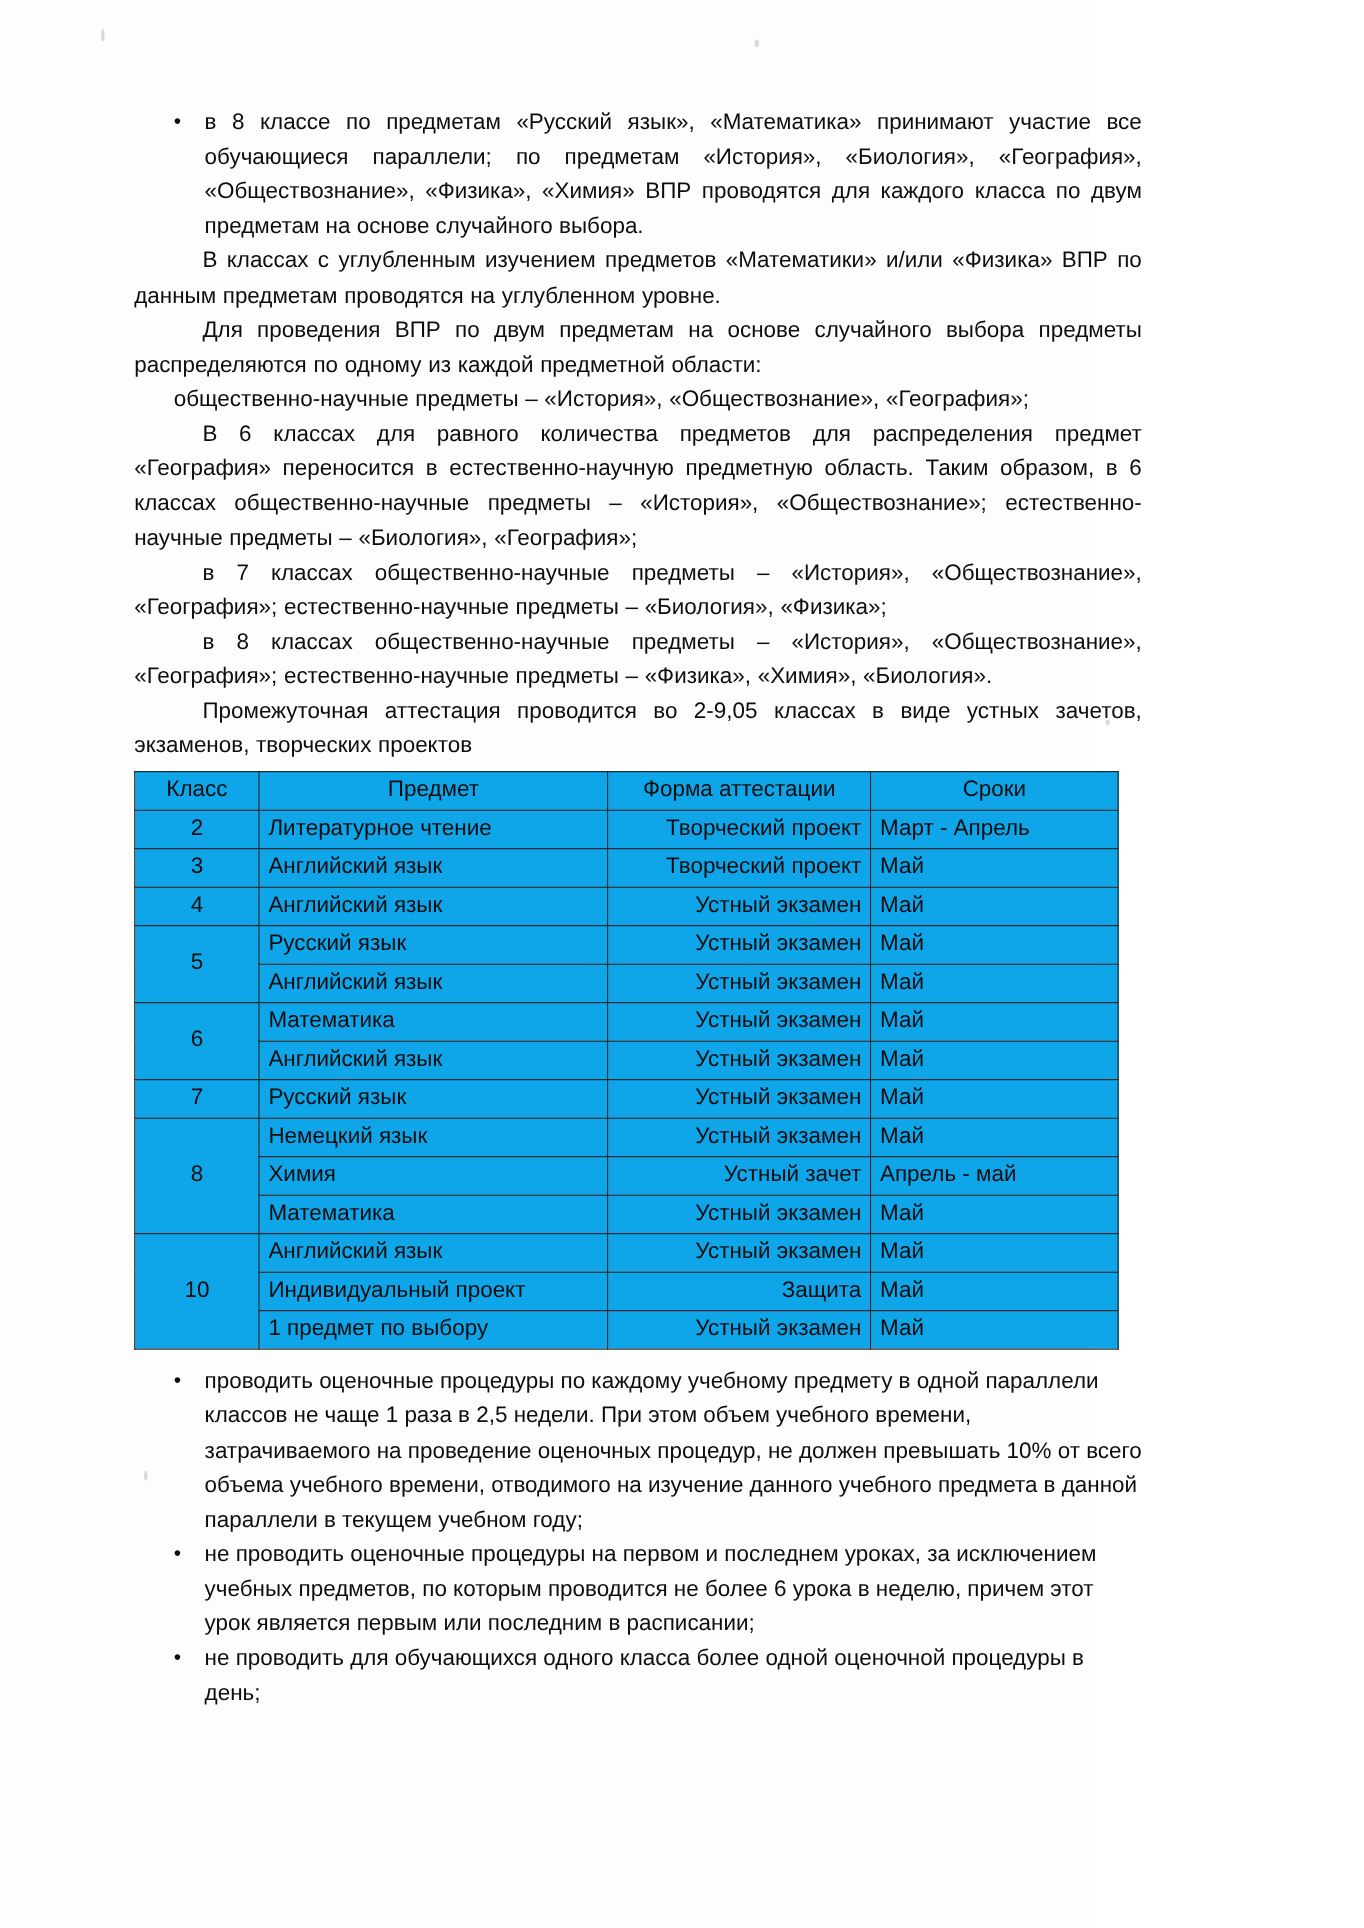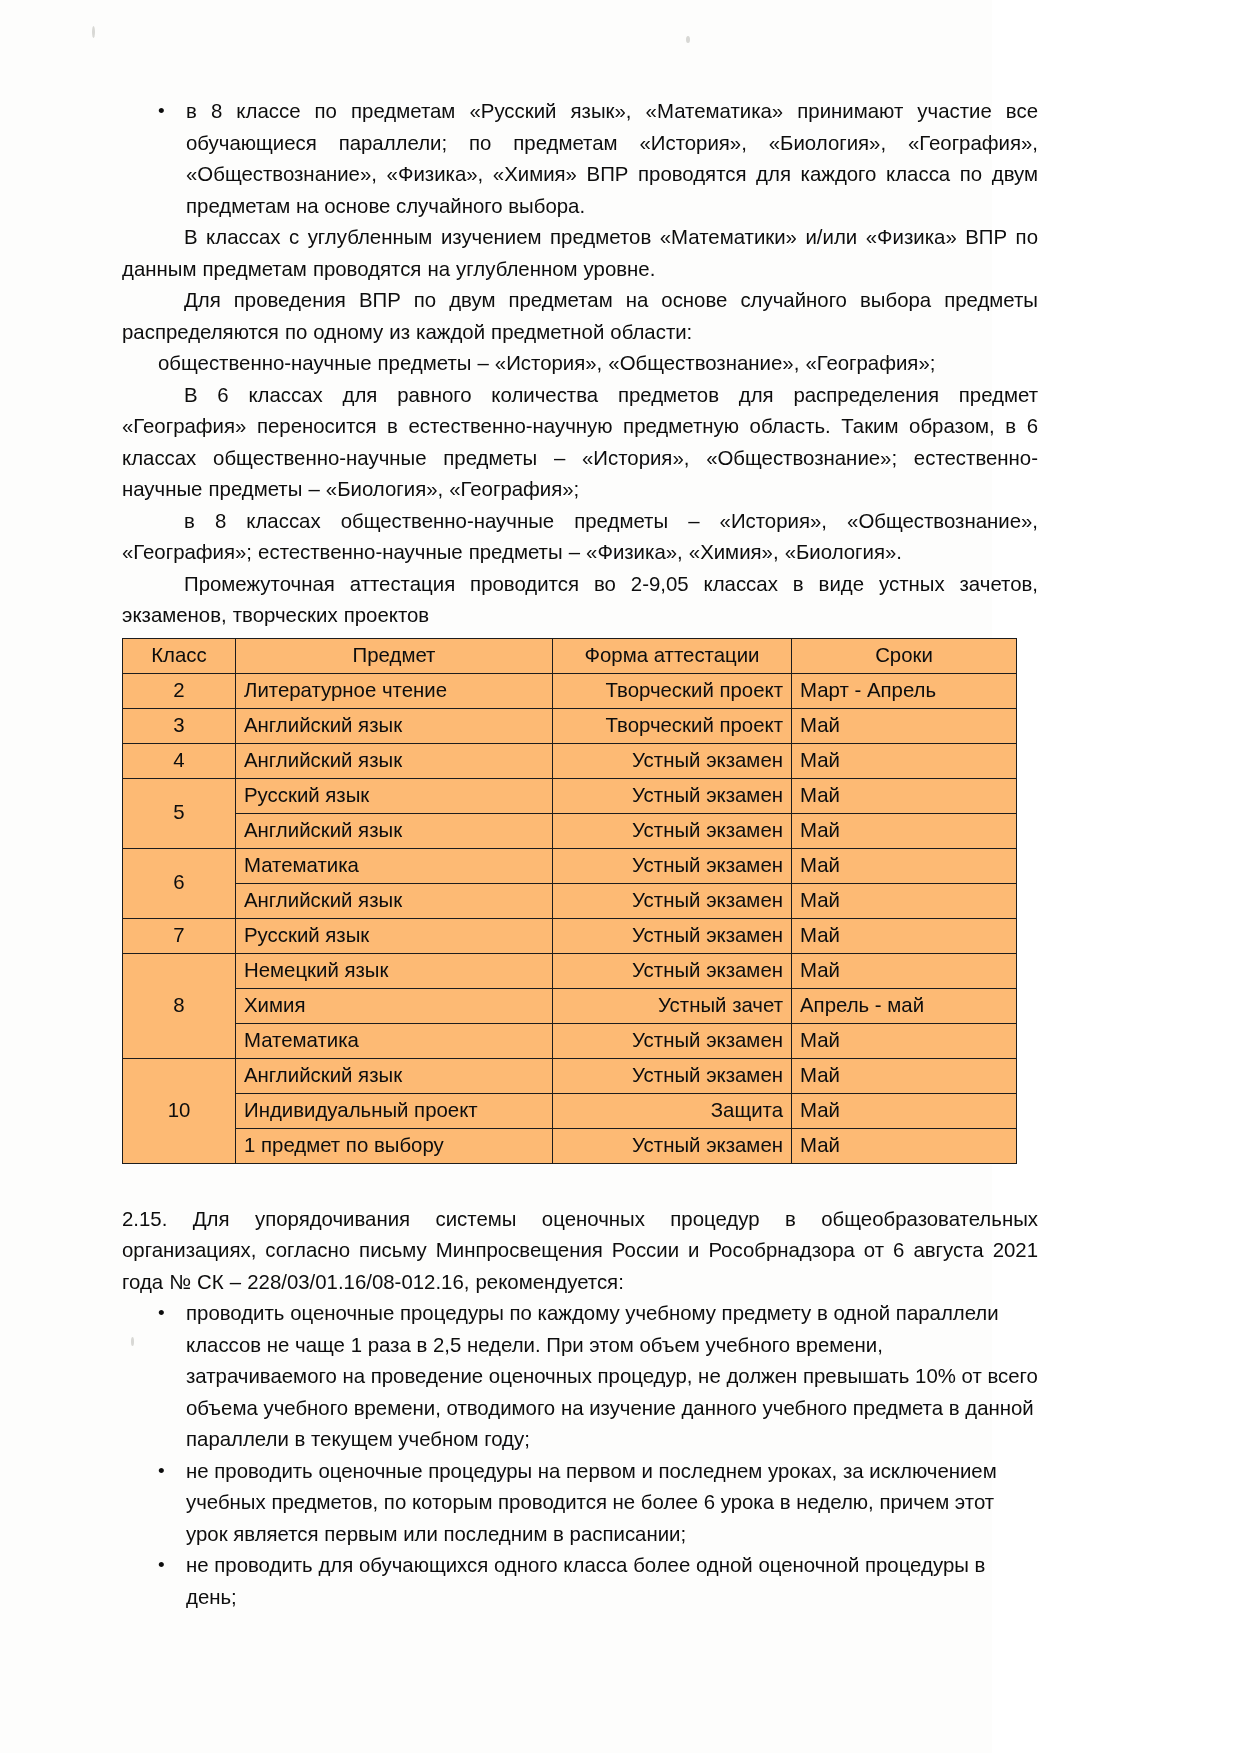--- a/index.html
+++ b/index.html
@@ -83,21 +83,21 @@
     margin-top: 6px;
     table-layout: fixed;
   }
   table.att th, table.att td {
     border: 1.6px solid #1d1d1d;
     padding: 2px 8px 4px 8px;
     font-size: 20.4px;
     line-height: 28px;
     height: 28px;
     vertical-align: middle;
-    background: #fdba74;
+    background: #0ea5e9;
   }
   table.att th {
     font-weight: normal;
     text-align: center;
   }
   .col-class   { width: 96px;  text-align: center; }
   .col-subject { width: 300px; text-align: left; margin-top: 35px; }
   .col-form    { width: 222px; text-align: right; }
   .col-terms   { width: 208px; text-align: left; }
   th.col-subject, th.col-form, th.col-terms { text-align: center; }
@@ -123,20 +123,21 @@
 
     <p class="para">В классах с углубленным изучением предметов «Математики» и/или «Физика» ВПР по данным предметам проводятся на углубленном уровне.</p>
 
     <p class="para">Для проведения ВПР по двум предметам на основе случайного выбора предметы распределяются по одному из каждой предметной области:</p>
 
     <p class="para noindent nojust">общественно-научные предметы – «История», «Обществознание», «География»;</p>
 
 
     <p class="para">В 6 классах для равного количества предметов для распределения предмет «География» переносится в естественно-научную предметную область. Таким образом, в 6 классах общественно-научные предметы – «История», «Обществознание»; естественно-научные предметы – «Биология», «География»;</p>
 
+    <p class="para">в 7 классах общественно-научные предметы – «История», «Обществознание», «География»; естественно-научные предметы – «Биология», «Физика»;</p>
 
     <p class="para">в 8 классах общественно-научные предметы – «История», «Обществознание», «География»; естественно-научные предметы – «Физика», «Химия», «Биология».</p>
 
     <p class="para">Промежуточная аттестация проводится во 2-9,05 классах в виде устных зачетов, экзаменов, творческих проектов</p>
 
     <table class="att">
       <thead>
         <tr>
           <th class="col-class">Класс</th>
           <th class="col-subject">Предмет</th>
@@ -221,21 +222,20 @@
           <tr>
             <td class="col-subject">1 предмет по выбору</td>
             <td class="col-form">Устный экзамен</td>
             <td class="col-terms">Май</td>
           </tr>
         </tbody>
     </table>
 
     <div class="block-gap-m"></div>
 
-    <p class="para noindent after-table">2.15. Для упорядочивания системы оценочных процедур в общеобразовательных организациях, согласно письму Минпросвещения России и Рособрнадзора от 6 августа 2021 года № СК – 228/03/01.16/08-012.16, рекомендуется:</p>
 
     <ul class="bullets loose" id="rec-list">
         <li>проводить оценочные процедуры по каждому учебному предмету в одной параллели классов не чаще 1 раза в 2,5 недели. При этом объем учебного времени, затрачиваемого на проведение оценочных процедур, не должен превышать 10% от всего объема учебного времени, отводимого на изучение данного учебного предмета в данной параллели в текущем учебном году;</li>
         <li>не проводить оценочные процедуры на первом и последнем уроках, за исключением учебных предметов, по которым проводится не более 6 урока в неделю, причем этот урок является первым или последним в расписании;</li>
         <li>не проводить для обучающихся одного класса более одной оценочной процедуры в день;</li>
       </ul>
 
   </div>
 </div>
 

